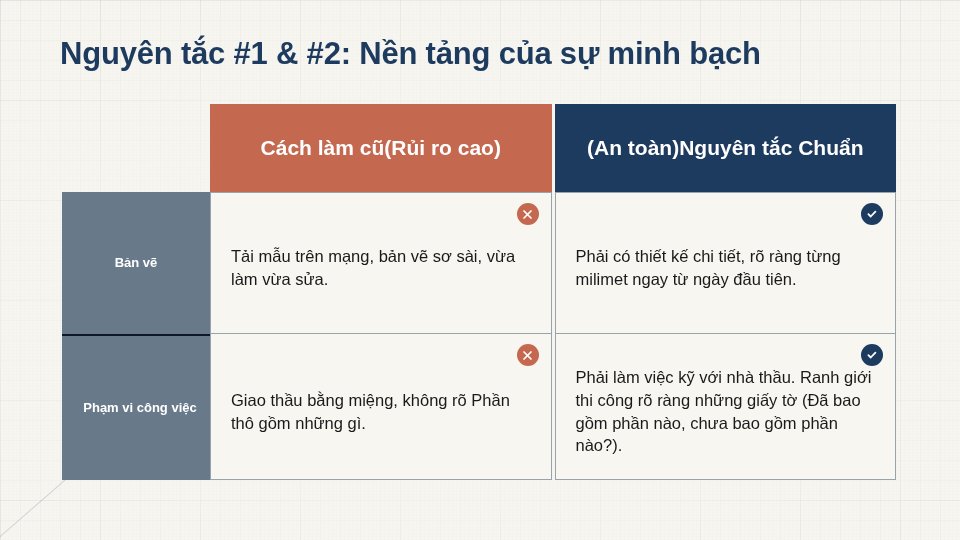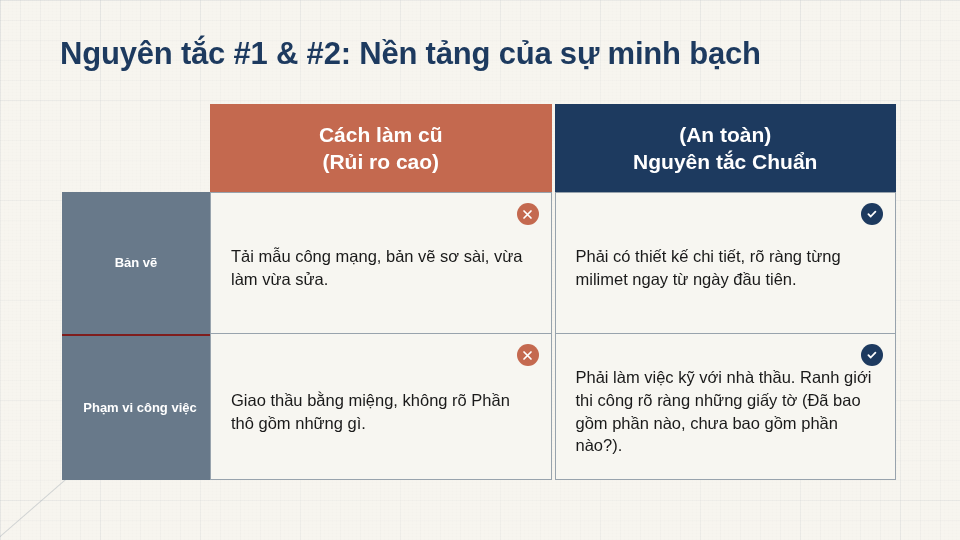--- a/index.html
+++ b/index.html
@@ -108,32 +108,32 @@
     display: flex;
     align-items: center;
     justify-content: center;
     text-align: center;
     line-height: 1.28;
   }
   .cell-label.spacer {
     background: transparent;
   }
   .row.body-row + .body-row .cell-label {
-    border-top: 2px solid #7f1d1d;
+    border-top: 2px solid #0f172a;
     padding-left: 8px;
   }
 
   .cell-head {
     flex: 1 1 0;
     box-sizing: border-box;
     color: #ffffff;
     font-size: 21px;
     font-weight: bold;
     display: flex;
-    flex-direction: column;
+    flex-direction: row;
     align-items: center;
     justify-content: center;
     line-height: 1.3;
     text-align: center;
   }
   .cell-head.old  { background: #c4694f; margin-right: 3px; }
   .cell-head.new  { background: #1d3a5f; }
 
   .cell-body {
     flex: 1 1 0;
@@ -200,21 +200,21 @@
 
     <div class="row body-row">
       <div class="cell-label">Bản vẽ</div>
 
       <div class="cell-body old">
         <span class="badge cross">
           <svg width="11" height="11" viewBox="0 0 11 11" aria-hidden="true">
             <path d="M2 2 L9 9 M9 2 L2 9" stroke="#ffffff" stroke-width="1.7" stroke-linecap="round"></path>
           </svg>
         </span>
-        <span class="txt">Tải mẫu công mạng, bản vẽ sơ sài, vừa làm vừa sửa.</span>
+        <span class="txt">Tải mẫu trên mạng, bản vẽ sơ sài, vừa làm vừa sửa.</span>
       </div>
 
       <div class="cell-body new">
         <span class="badge check">
           <svg width="12" height="12" viewBox="0 0 12 12" aria-hidden="true">
             <path d="M2.4 6.2 L4.7 8.5 L9.4 3.6" fill="none" stroke="#ffffff" stroke-width="1.8" stroke-linecap="round" stroke-linejoin="round"></path>
           </svg>
         </span>
         <span class="txt">Phải có thiết kế chi tiết, rõ ràng từng milimet ngay từ ngày đầu tiên.</span>
       </div>

